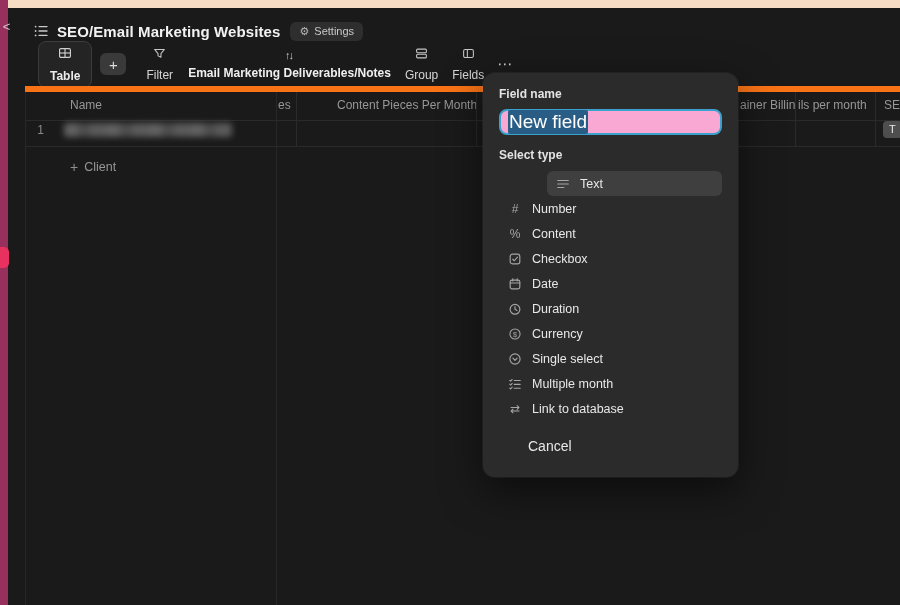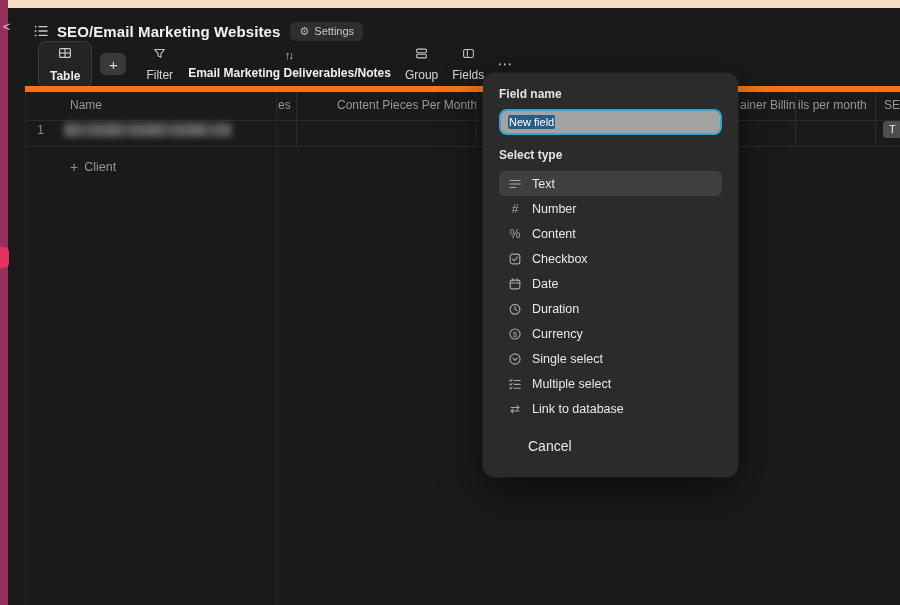--- a/index.html
+++ b/index.html
@@ -53,28 +53,28 @@
     border-radius:4px;padding:2px 6px;line-height:13px;cursor:pointer;}
   .add-row{position:absolute;left:62px;top:151px;display:flex;align-items:center;gap:6px;
     color:#969696;font-size:12.5px;cursor:pointer;z-index:1;}
   .add-row .plus{font-size:14px;color:#8d8d8d;}
 
   
   .popover{position:absolute;left:475px;top:65px;width:255px;height:404px;box-sizing:border-box;
     background:#2b2b2b;border-radius:12px;padding:14px 16px 0;z-index:10;
     box-shadow:0 0 0 1px rgba(255,255,255,.05),0 14px 40px rgba(0,0,0,.55);}
   .pop-label{font-size:12px;font-weight:700;color:#e3e3e3;height:15px;line-height:15px;}
-  .field-input{margin-top:7px;height:22px;border:2px solid #3aa2cc;border-radius:8px;background:#a3a3a3;
-    display:flex;align-items:center;padding:0 7px;font-size:11px;color:#fff;cursor:text;}
+  .field-input{margin-top:7px;height:22px;border:2px solid #3aa2cc;border-radius:8px;background:#f9a8d4;
+    display:flex;align-items:center;padding:0 7px;font-size:19px;color:#fff;cursor:text;}
   .field-input .sel{background:#2a5d86;border-radius:2px;padding:1px 1px;}
   .select-type-label{margin-top:13px;}
   .type-list{margin-top:8px;}
   .type-item{height:25px;display:flex;align-items:center;gap:9px;padding:0 8px;border-radius:6px;
     font-size:12.5px;color:#e8e8e8;cursor:pointer;}
-  .type-item.selected{background:#3f3f3f;}
+  .type-item.selected{background:#3f3f3f;margin-left:48px;}
   .ticon{width:16px;display:flex;align-items:center;justify-content:center;color:#a6a6a6;
     font-size:12px;line-height:14px;}
   .ticon svg{display:block;}
   .cancel-btn{margin-top:17px;padding:0 8px;font-size:14px;color:#e8e8e8;cursor:pointer;height:16px;line-height:16px;margin-left:21px;}
 </style>
 </head>
 <body>
 
 <div class="screen">
   <div class="left-strip"></div>
@@ -255,21 +255,21 @@
           <span class="ticon">
             <svg width="14" height="14" viewBox="0 0 16 16" fill="none" stroke="#a6a6a6" stroke-width="1.2" stroke-linecap="round" stroke-linejoin="round">
               <polyline points="2,3.8 3,4.8 4.8,2.8"></polyline>
                 <line x1="7" y1="4" x2="14" y2="4"></line>
               <polyline points="2,8.2 3,9.2 4.8,7.2"></polyline>
                 <line x1="7" y1="8.4" x2="14" y2="8.4"></line>
               <polyline points="2,12.6 3,13.6 4.8,11.6"></polyline>
                 <line x1="7" y1="12.8" x2="14" y2="12.8"></line>
             </svg>
           </span>
-          <span>Multiple select</span>
+          <span>Multiple month</span>
         </div>
         <div class="type-item">
           <span class="ticon">⇄</span>
           <span>Link to database</span>
         </div>
       </div>
 
       <div class="cancel-btn">Cancel</div>
     </div>
 

